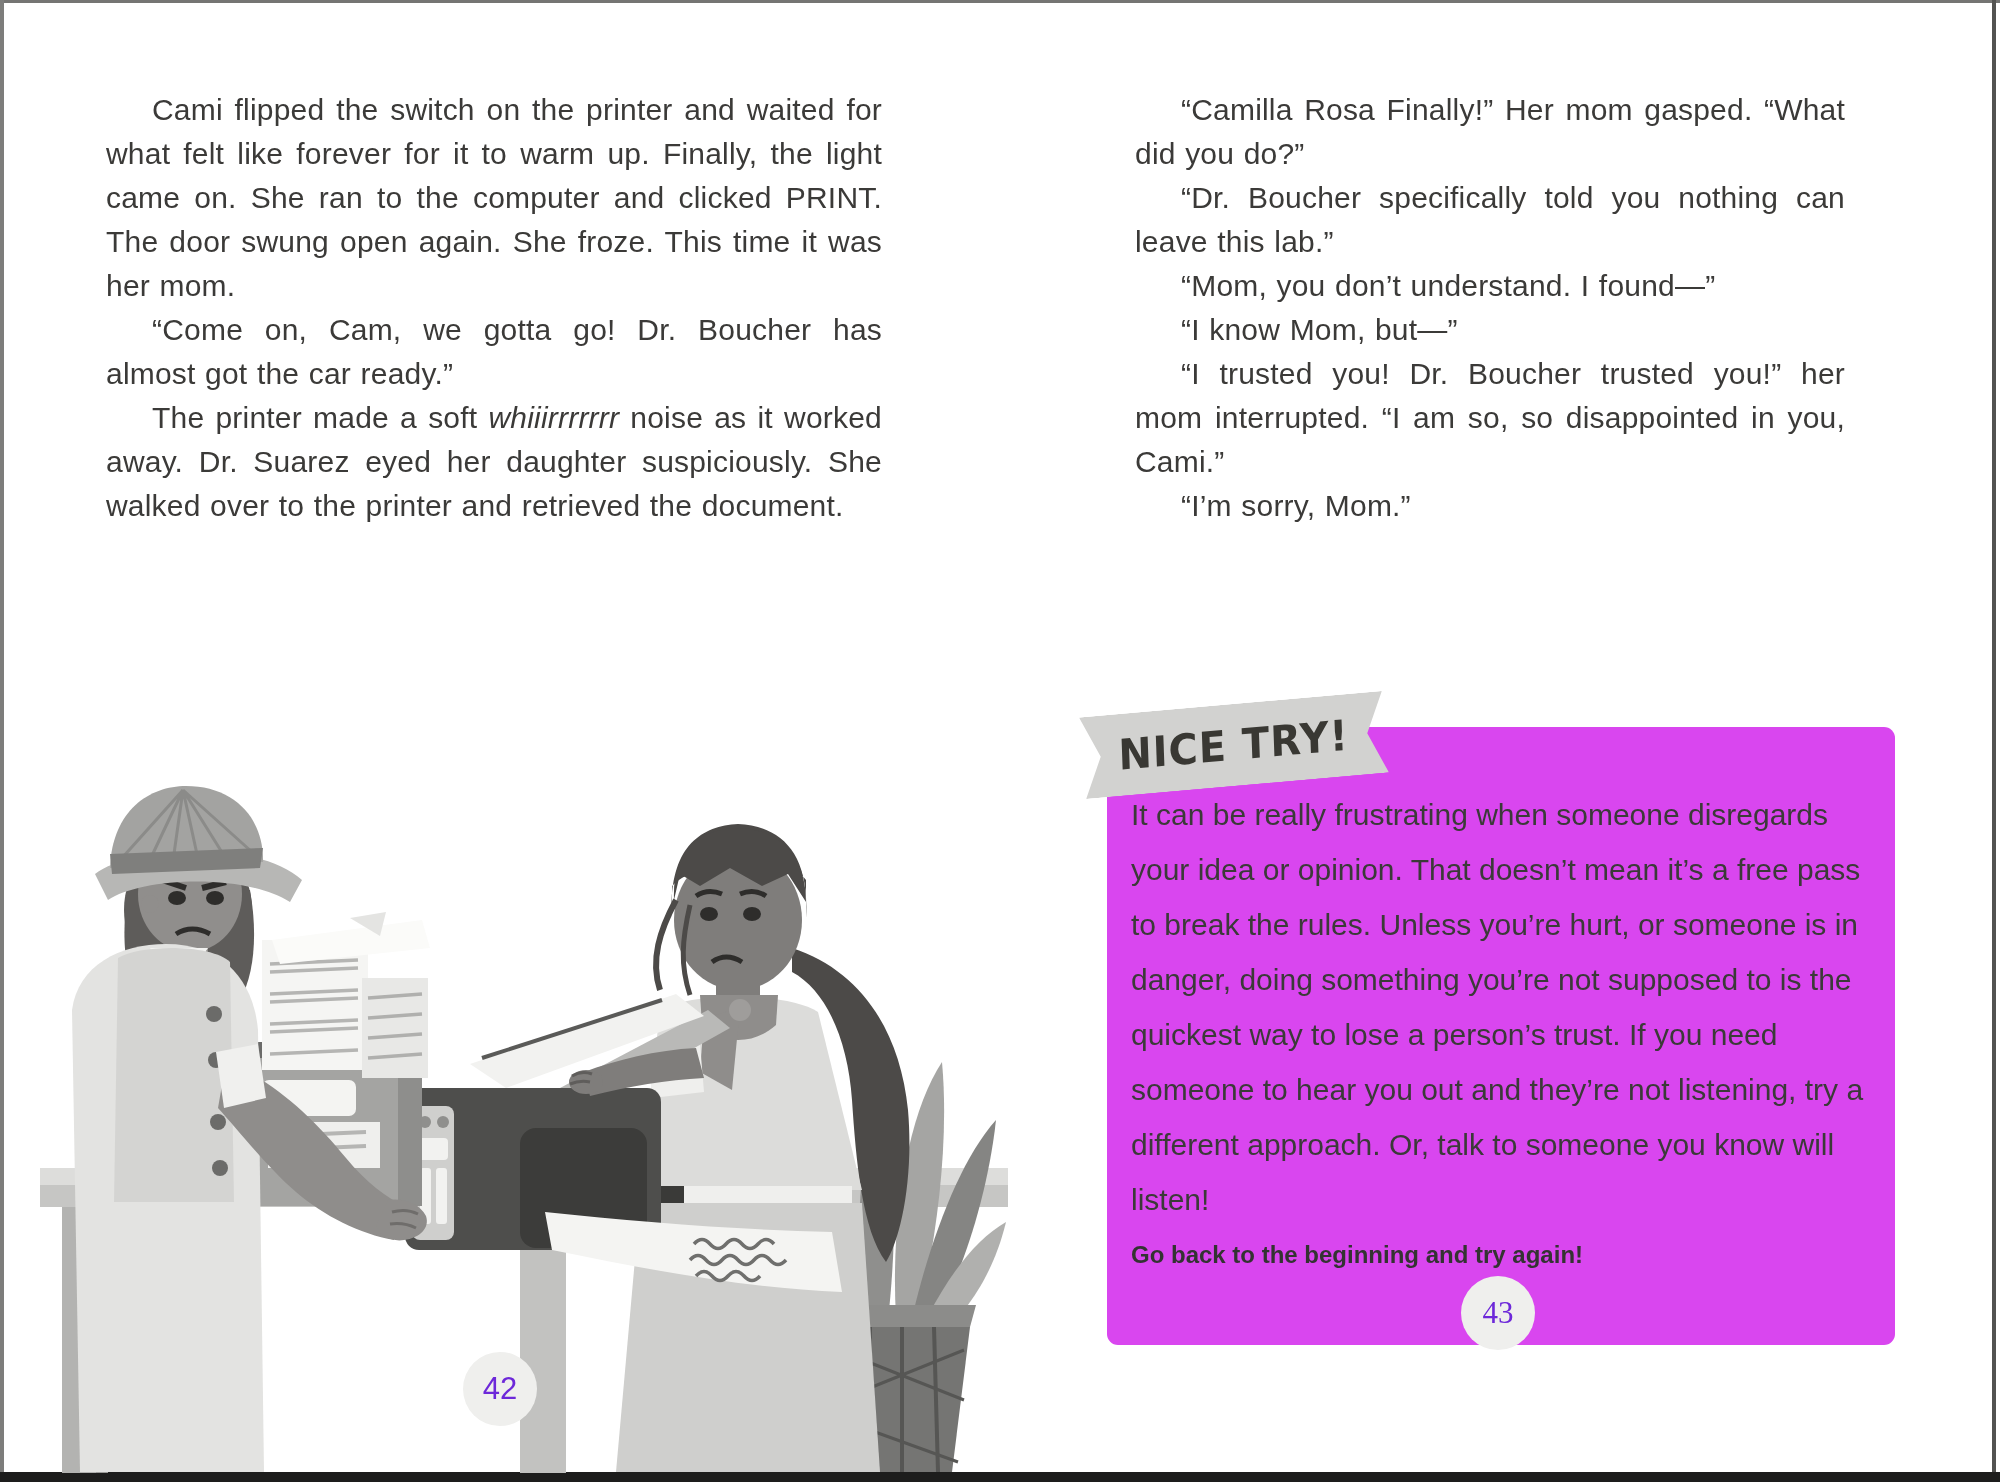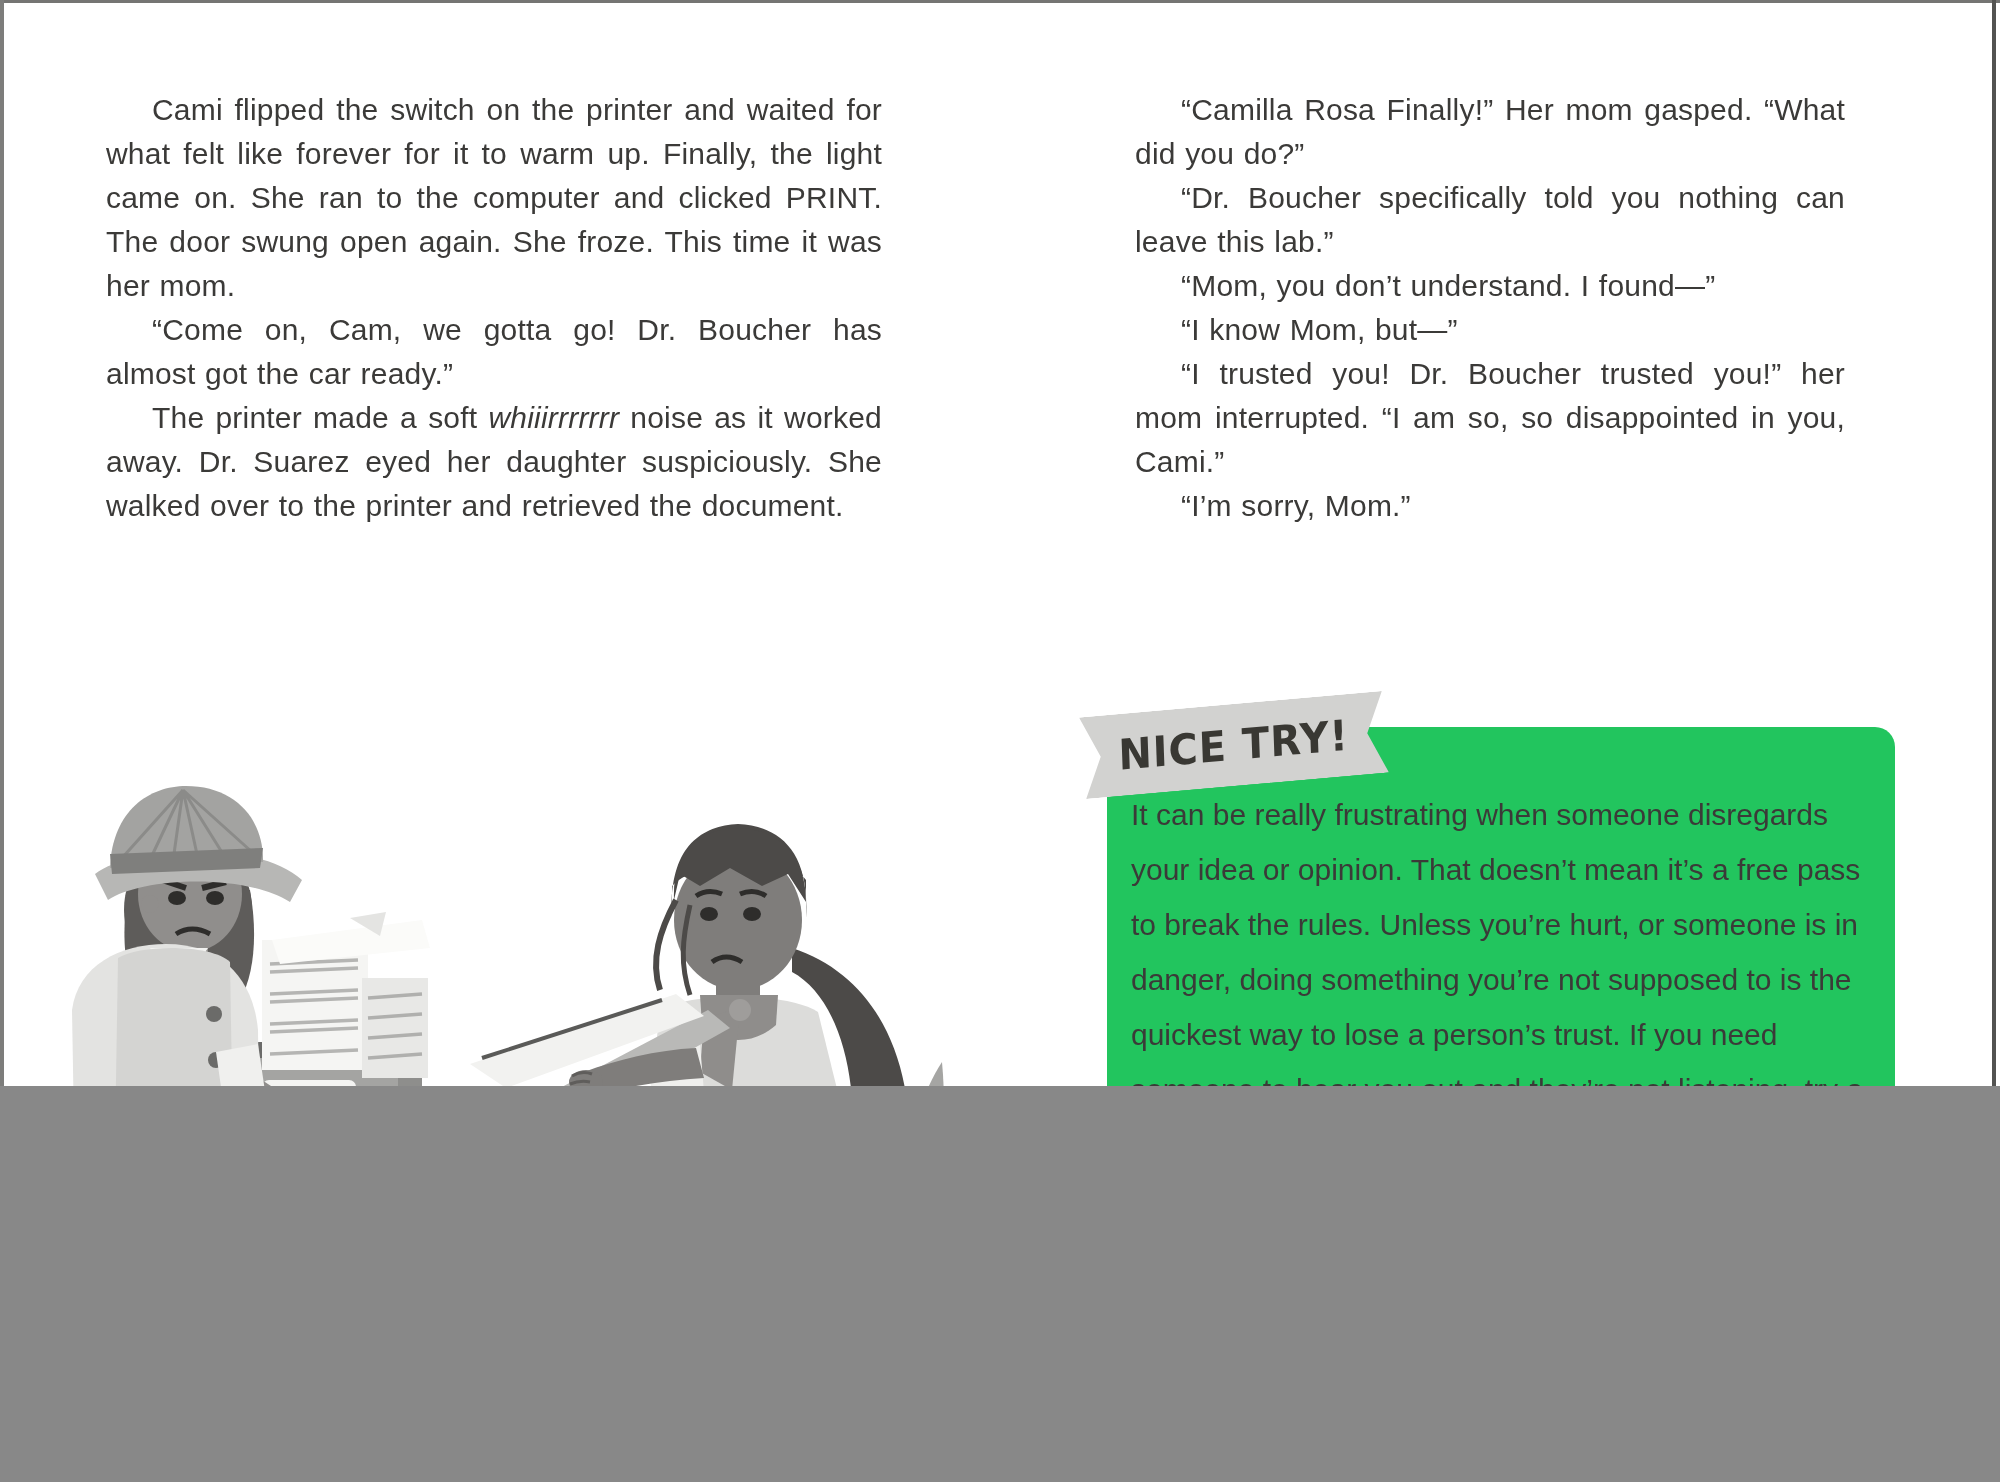--- a/index.html
+++ b/index.html
@@ -1,36 +1,36 @@
 <!DOCTYPE html>
 <html><head>
 <meta charset="utf-8">
 <style>
   html,body{margin:0;padding:0;background:#888;}
   .frame{
-    position:relative; width:2000px; height:1086px; background:#ffffff;
+    position:relative; width:2000px; height:1482px; background:#ffffff;
     overflow:hidden; font-family:"Liberation Sans", sans-serif; color:#3b3a38;
   }
   .edge-top{position:absolute;left:0;top:0;width:2000px;height:3px;background:#757573;}
   .edge-left{position:absolute;left:0;top:0;width:4px;height:1482px;background:#7d7d7b;}
   .edge-right{position:absolute;left:1992px;top:0;width:4px;height:1482px;background:#535351;}
   .edge-bottom{position:absolute;left:0;top:1472px;width:2000px;height:10px;background:#1d1d1c;}
 
   .col{position:absolute;top:88px;}
   .col-left{left:106px;width:776px;}
   .col-right{left:1135px;width:710px;}
   .col p{
     margin:0; font-size:30px; line-height:44px; text-align:justify;
     text-indent:46px; letter-spacing:0.2px; word-spacing:1px; color:#3b3a38;
   }
   .col p em{font-style:italic;}
 
   .callout{
     position:absolute; left:1107px; top:727px; width:788px; height:618px;
-    background:#22c55e; border-radius:20px;
+    background:#d946ef; border-radius:11px;
   }
   .callout-inner{position:absolute; left:24px; top:60px; width:734px;}
   .callout-body{margin:0; font-size:30px; line-height:55px; text-align:left; color:#3b3a38;}
   .callout-cta{margin:0; font-size:24px; line-height:55px; font-weight:bold; color:#343332;}
 
   .ribbon{
     position:absolute; left:1082px; top:704px; width:304px; height:82px;
     background:#d2d2d0; transform:rotate(-5deg);
     clip-path:polygon(0 0,100% 0,94% 50%,100% 100%,0 100%,6% 50%);
     display:flex; align-items:center; justify-content:center;

